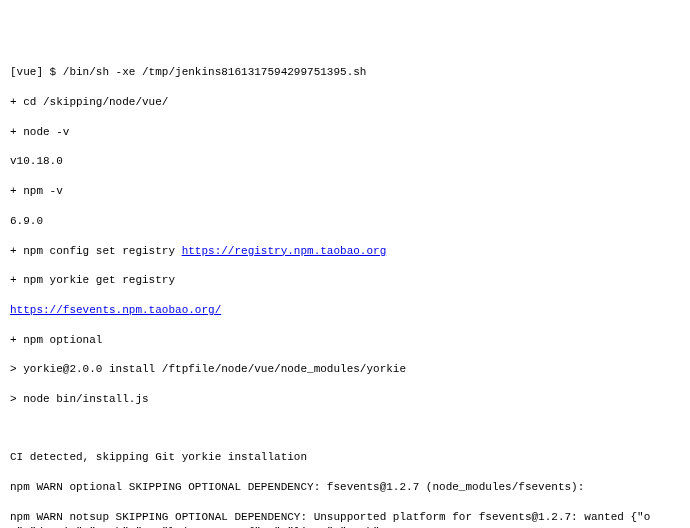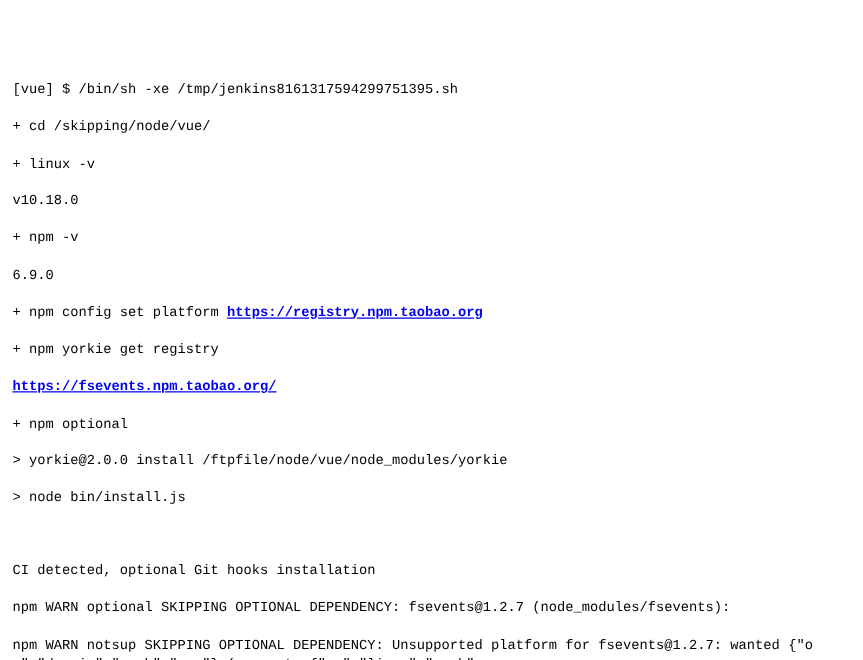--- a/index.html
+++ b/index.html
@@ -7,42 +7,42 @@
     font-family: "SimSun", "NSimSun", "Courier New", monospace;
     font-size: 11px;
     line-height: 1.35;
     background: #ffffff;
     color: #000000;
     padding: 6px 10px;
     white-space: pre-wrap;
     word-break: break-all;
   }
   .line { display: block; }
-  .link { color: #0000ee; text-decoration: underline; cursor: pointer; font-weight: bold; }
+  .link { color: #0000ee; text-decoration: underline; cursor: pointer; }
   .blank { height: 14px; }
 </style>
 </head>
 <body>
 
 
 
 <span class="line">[vue] $ /bin/sh -xe /tmp/jenkins8161317594299751395.sh</span>
 <span class="line">+ cd /skipping/node/vue/</span>
-<span class="line">+ linux -v</span>
+<span class="line">+ node -v</span>
 <span class="line">v10.18.0</span>
 <span class="line">+ npm -v</span>
 <span class="line">6.9.0</span>
-<span class="line"><span>+ npm config set platform </span><a class="link">https://registry.npm.taobao.org</a></span>
+<span class="line"><span>+ npm config set registry </span><a class="link">https://registry.npm.taobao.org</a></span>
 <span class="line">+ npm yorkie get registry</span>
 <span class="line"><a class="link">https://fsevents.npm.taobao.org/</a></span>
 <span class="line">+ npm optional</span>
 <span class="line">&gt; yorkie@2.0.0 install /ftpfile/node/vue/node_modules/yorkie</span>
 <span class="line">&gt; node bin/install.js</span>
 <div class="blank"></div>
-<span class="line">CI detected, optional Git hooks installation</span>
+<span class="line">CI detected, skipping Git yorkie installation</span>
 <span class="line">npm WARN optional SKIPPING OPTIONAL DEPENDENCY: fsevents@1.2.7 (node_modules/fsevents):</span>
 <span class="line">npm WARN notsup SKIPPING OPTIONAL DEPENDENCY: Unsupported platform for fsevents@1.2.7: wanted {"os":"darwin","arch":"any"} (current: {"os":"linux","arch":</span>
 
 
 
 
 
 
 
 

